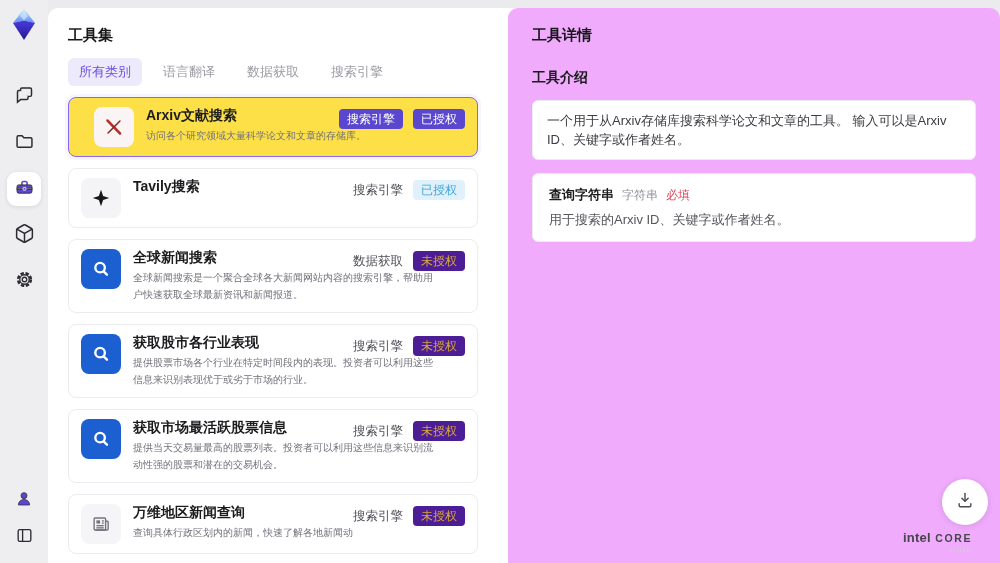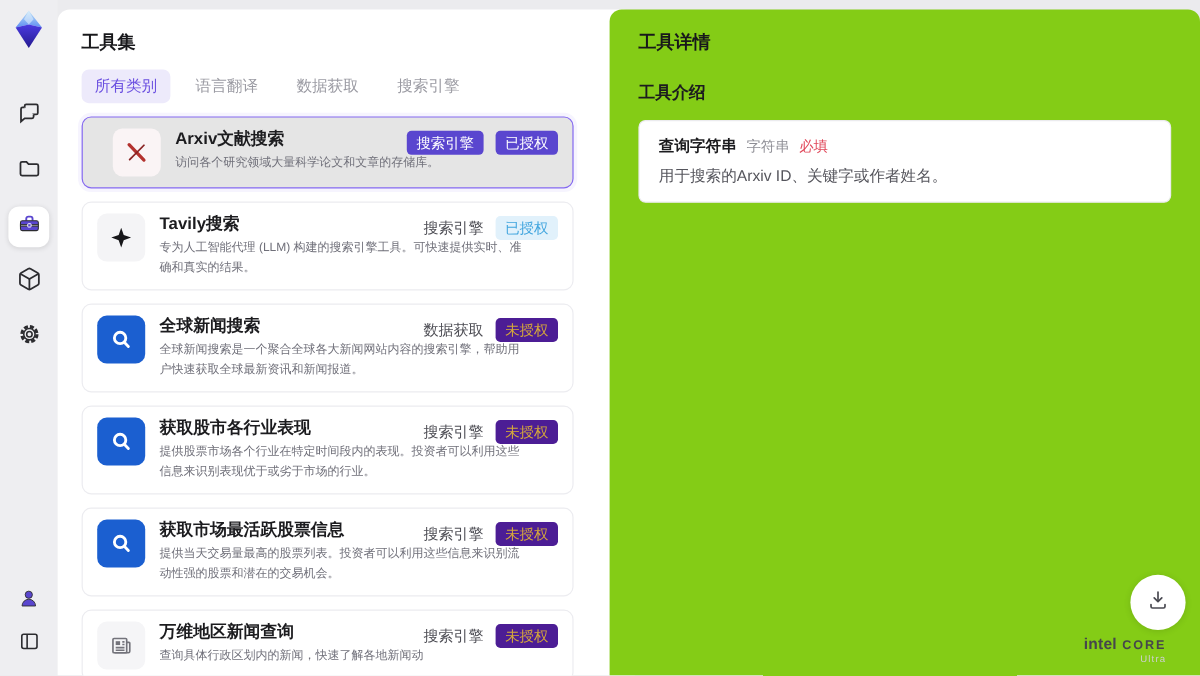--- a/index.html
+++ b/index.html
@@ -26,21 +26,21 @@
                  background:#fff; border-radius:10px 10px 0 0;
                  padding:18px 0 0 20px; }
   .panel-title { font-size:15px; font-weight:bold; color:#18181b; }
   .tabs { display:flex; align-items:center; gap:10px; margin-top:13px; }
   .tab { font-size:13px; color:#9b9ba3; padding:5px 11px; border-radius:6px; cursor:pointer; white-space:nowrap; }
   .tab.active { background:#edeafb; color:#6a4fe0; }
 
   .tool-list { margin-top:11px; width:410px; display:flex; flex-direction:column; gap:11px; }
   .tool-card { position:relative; display:flex; gap:12px; padding:9px 12px;
                border:1px solid #ececf0; border-radius:8px; background:#fff; cursor:pointer; }
-  .tool-card.selected { border:1.5px solid #8468f0; background:#e5e5e5;
+  .tool-card.selected { border:1.5px solid #8468f0; background:#fde047;
                         box-shadow:0 0 0 3px rgba(132,104,240,.07);padding-left:25px; }
   .tool-icon { flex:0 0 40px; width:40px; height:40px; border-radius:8px;
                display:flex; align-items:center; justify-content:center; }
   .tool-icon.arxiv { background:#faf4f5; }
   .tool-icon.tavily { background:#f4f4f6; }
   .tool-icon.bluesq { background:#1b5fd0; }
   .tool-icon.news { background:#f5f5f7; }
   .tool-name { font-size:14px; font-weight:bold; color:#1c1c1f; line-height:17px; }
   .tool-desc { font-size:10px; color:#70707a; line-height:17px; margin-top:3px; max-width:302px; }
   .tool-meta { position:absolute; top:11px; right:12px; display:flex; gap:10px; align-items:center; }
@@ -53,21 +53,21 @@
   
   .vscroll { position:absolute; right:5px; top:86px; bottom:12px; width:6px; }
   .vscroll .thumb { position:absolute; top:14px; left:1px; width:4px; height:416px;
                     background:#d4d4d8; border-radius:2px; }
   .arr { position:absolute; left:0; width:0; height:0; border-left:3px solid transparent; border-right:3px solid transparent; }
   .arr.up { top:2px; border-bottom:5px solid #b9b9bf; }
   .arr.down { bottom:2px; border-top:5px solid #b9b9bf; }
 
   
   .details-panel { position:absolute; left:508px; top:8px; right:0; bottom:0;
-                   background:#84cc16; border-radius:10px 10px 0 0; padding:18px 24px; }
+                   background:#f0abfc; border-radius:10px 10px 0 0; padding:18px 24px; }
   .details-title { font-size:15px; font-weight:bold; color:#18181b; }
   .section-head { font-size:14px; font-weight:bold; color:#1c1c1f; }
   .intro-head { margin-top:24px; }
   .box { border:1px solid #ebebee; border-radius:6px; background:#fff; margin-top:13px; }
   .intro-box { padding:10px 14px; font-size:13px; color:#3c3c42; line-height:19px; }
   .params-head { margin-top:26px; }
   .param-box { padding:12px 16px; }
   .param-row { display:flex; align-items:baseline; gap:8px; }
   .param-name { font-size:13px; font-weight:bold; color:#1c1c1f; }
   .param-type { font-size:12px; color:#8e8e95; }
@@ -199,21 +199,20 @@
     </div>
 
     <div class="tool-card">
       <div class="tool-icon tavily">
         <svg width="22" height="22" viewBox="0 0 24 24">
           <polygon points="12,3 14.3,9.7 21,12 14.3,14.3 12,21 9.7,14.3 3,12 9.7,9.7" fill="#17171a"></polygon>
         </svg>
       </div>
       <div class="tool-info">
         <div class="tool-name">Tavily搜索</div>
-        <div class="tool-desc">专为人工智能代理 (LLM) 构建的搜索引擎工具。可快速提供实时、准确和真实的结果。</div>
       </div>
       <div class="tool-meta">
         <span class="cat-text">搜索引擎</span>
         <span class="badge blue">已授权</span>
       </div>
     </div>
 
     <div class="tool-card">
       <div class="tool-icon bluesq">
         <svg width="22" height="22" viewBox="0 0 24 24" fill="none" stroke="#fff">
@@ -293,20 +292,21 @@
     <div class="arr up"></div>
     <div class="thumb"></div>
     <div class="arr down"></div>
   </div>
 </main>
 
 <section class="details-panel">
   <h1 class="details-title">工具详情</h1>
 
   <h2 class="section-head intro-head">工具介绍</h2>
+  <div class="box intro-box">一个用于从Arxiv存储库搜索科学论文和文章的工具。 输入可以是Arxiv ID、关键字或作者姓名。</div>
 
   <div class="box param-box">
     <div class="param-row">
       <span class="param-name">查询字符串</span>
       <span class="param-type">字符串</span>
       <span class="param-req">必填</span>
     </div>
     <div class="param-desc">用于搜索的Arxiv ID、关键字或作者姓名。</div>
   </div>
 </section>

